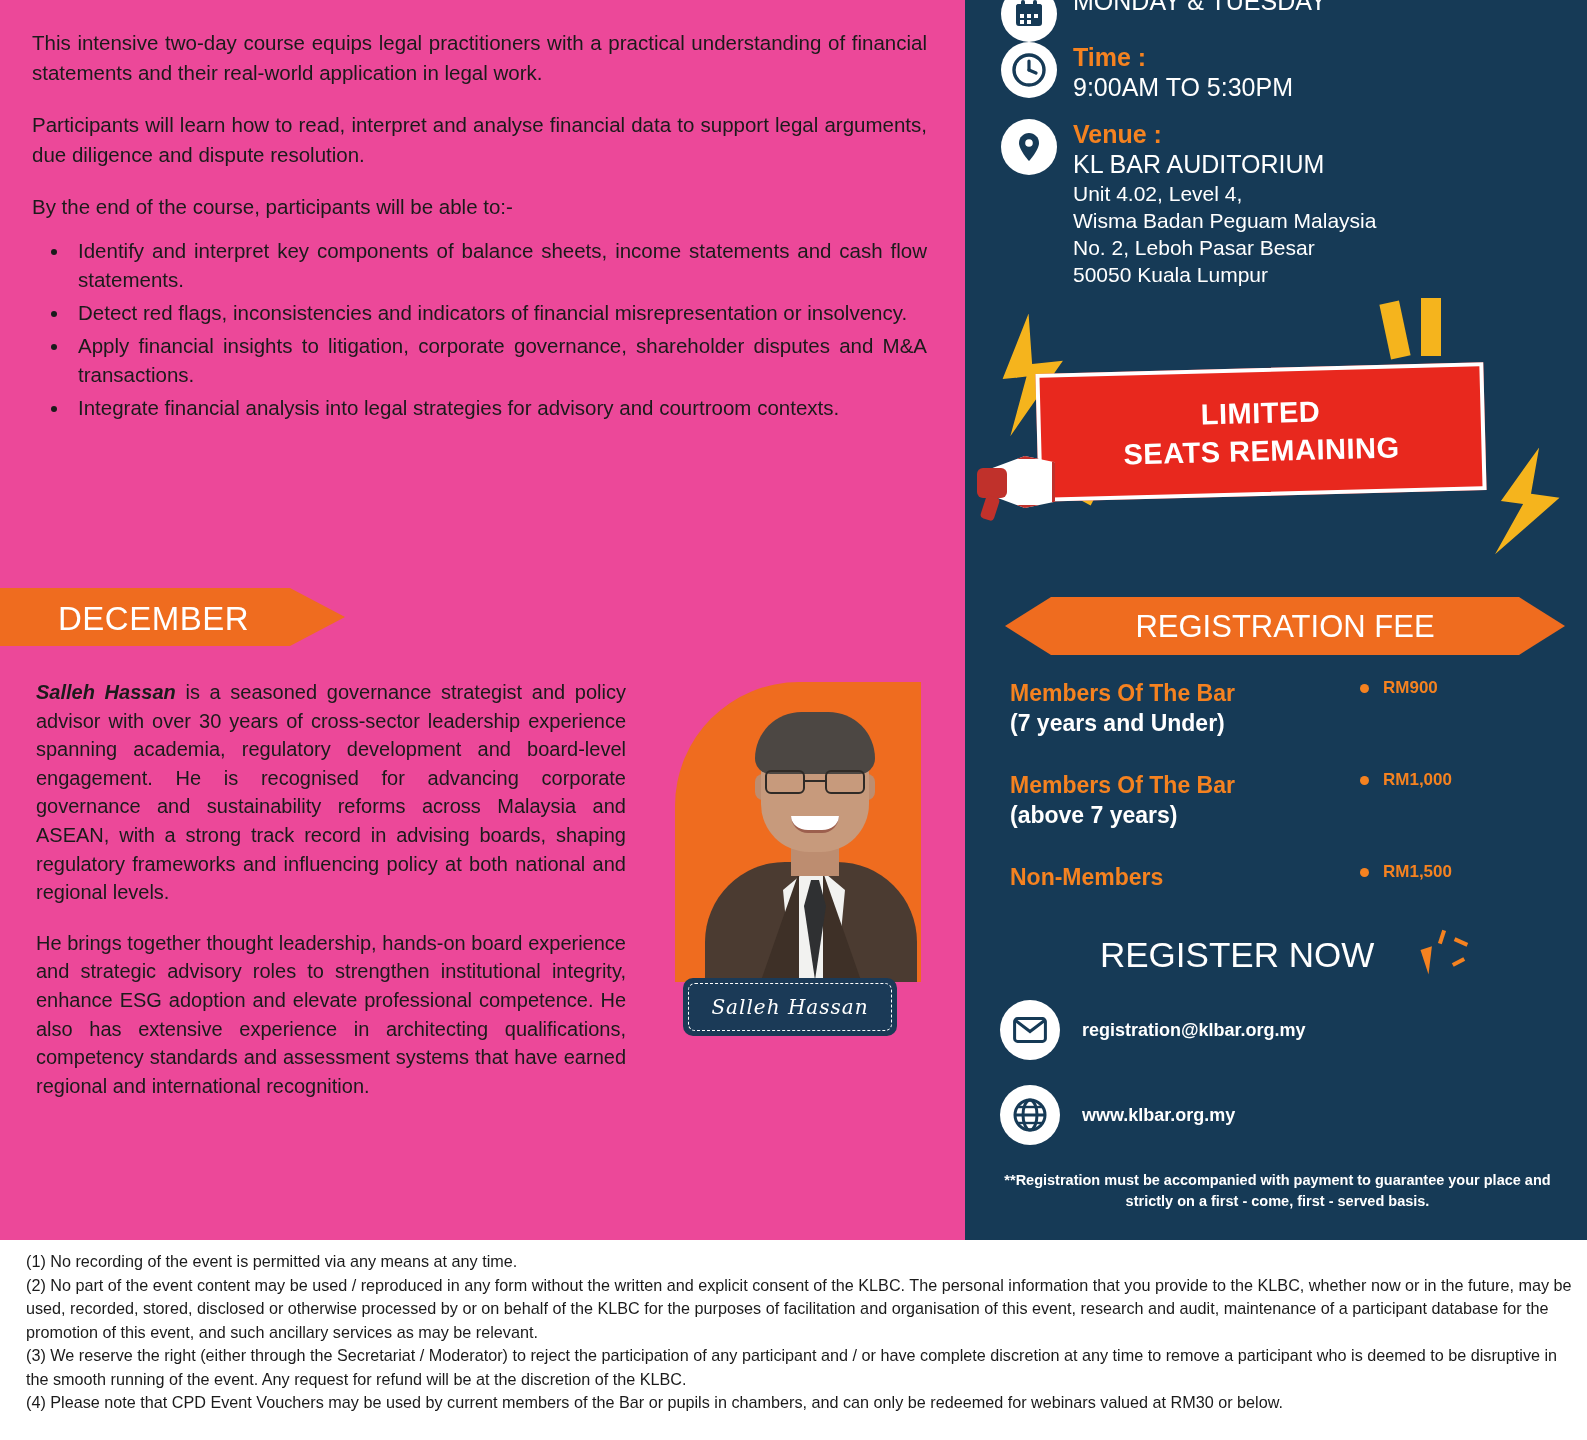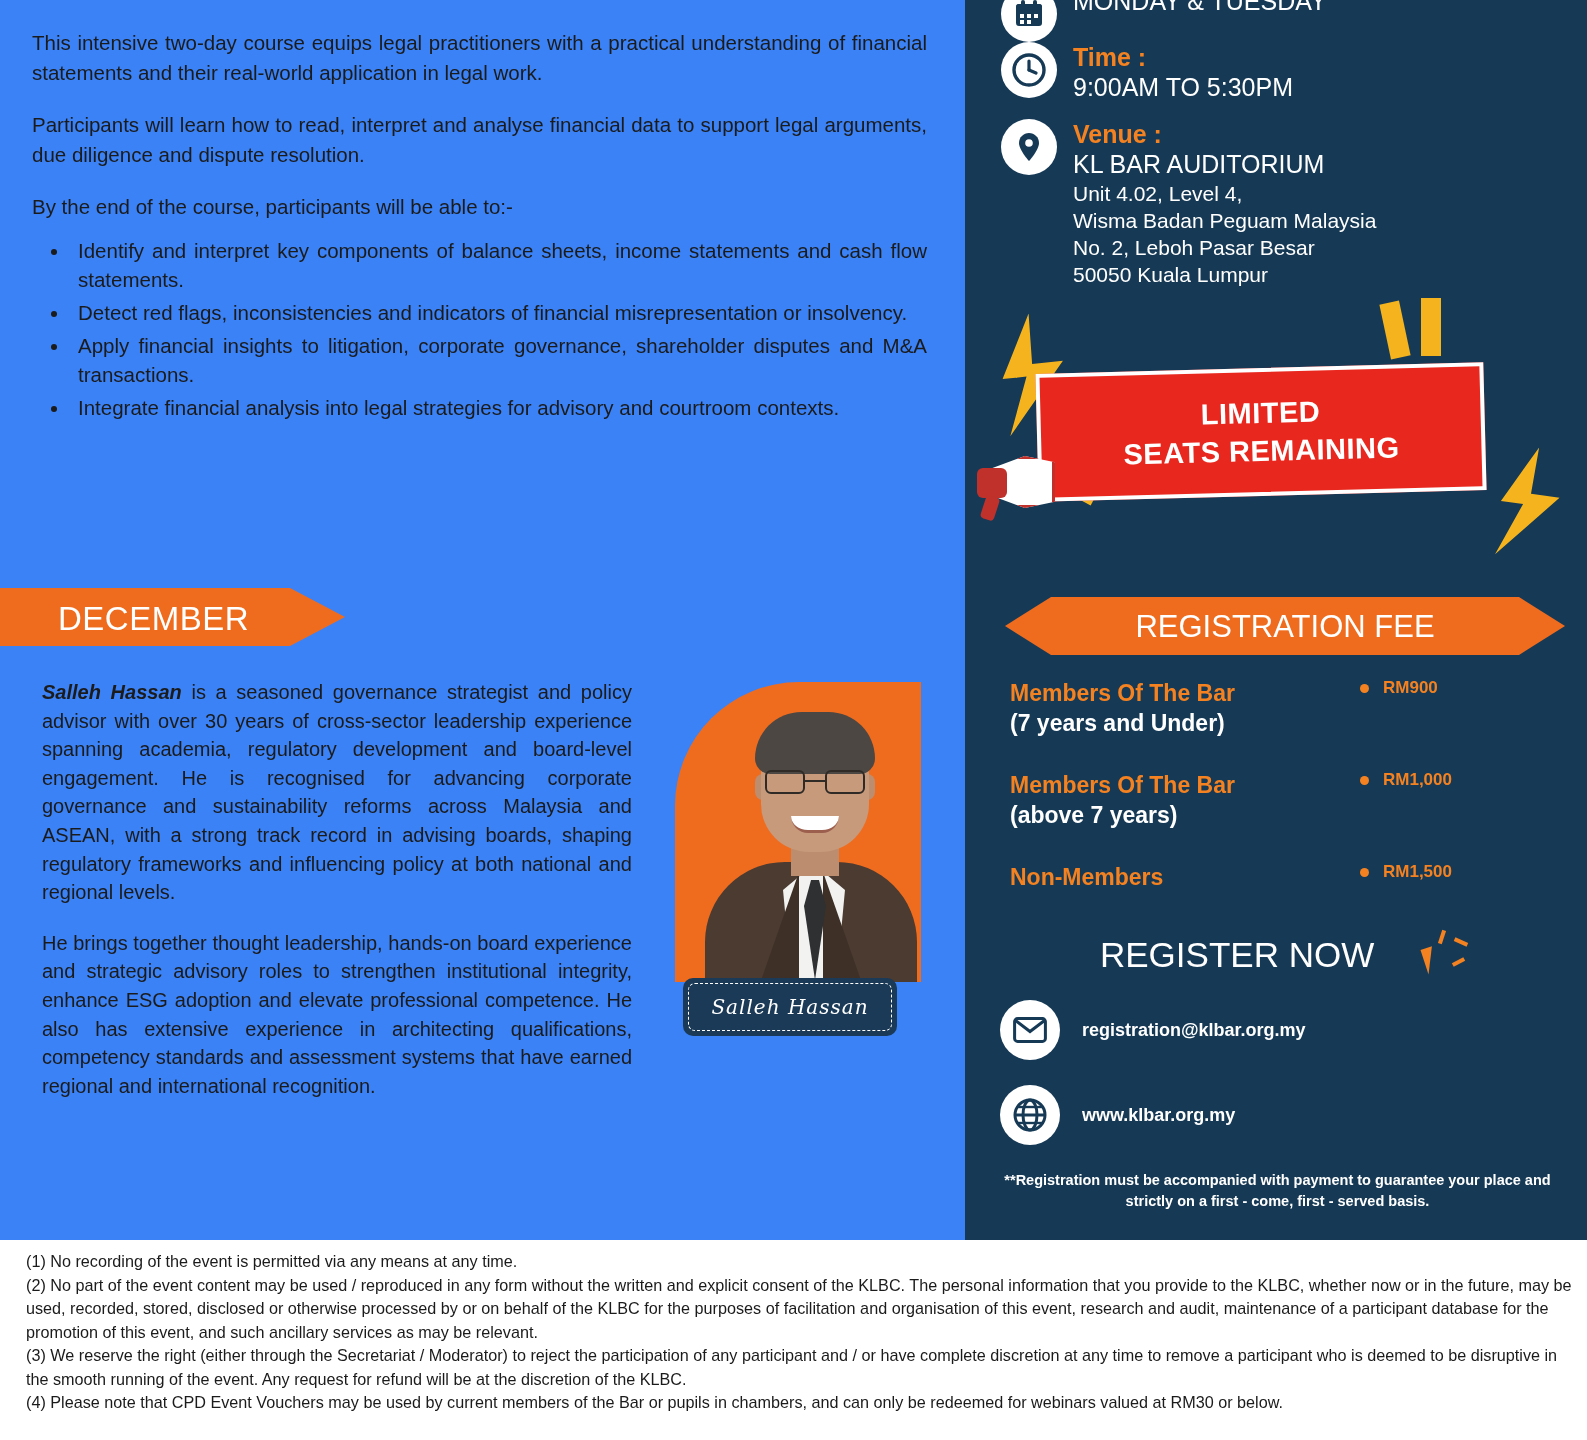--- a/index.html
+++ b/index.html
@@ -10,21 +10,21 @@
     position: relative;
     overflow: hidden;
   }
   .page { position: relative; width: 1587px; height: 1440px; }
 
   
   .left {
     position: absolute;
     left: 0; top: 0;
     width: 965px; height: 1240px;
-    background: #3b82f6;
+    background: #ec4899;
     padding: 28px 38px 0 32px;
   }
   .intro-p {
     font-size: 20.5px;
     line-height: 30px;
     color: #1b1b1b;
     text-align: justify;
     margin-bottom: 22px;
   }
   .intro-p.last { margin-bottom: 14px; }
@@ -61,21 +61,21 @@
   .speaker-banner .label {
     position: absolute;
     left: 58px; top: 12px;
     color: #ffffff;
     font-size: 33px;
     letter-spacing: 0.5px;
   }
 
   .bio-wrap {
     position: absolute;
-    left: 42px; top: 678px;
+    left: 36px; top: 678px;
     width: 590px;
   }
   .bio-p {
     font-size: 20px;
     line-height: 28.6px;
     color: #1b1b1b;
     text-align: justify;
     margin-bottom: 22px;
   }
   .bio-p b { font-weight: bold; font-style: italic; }

